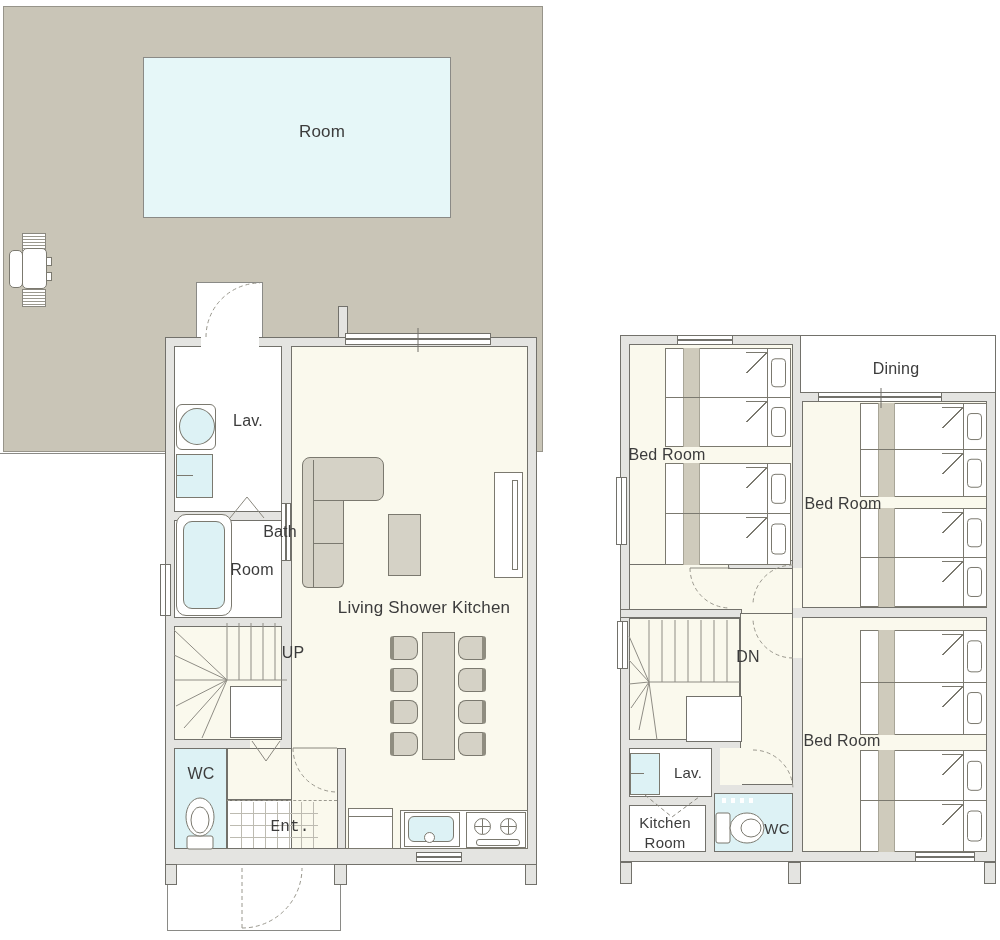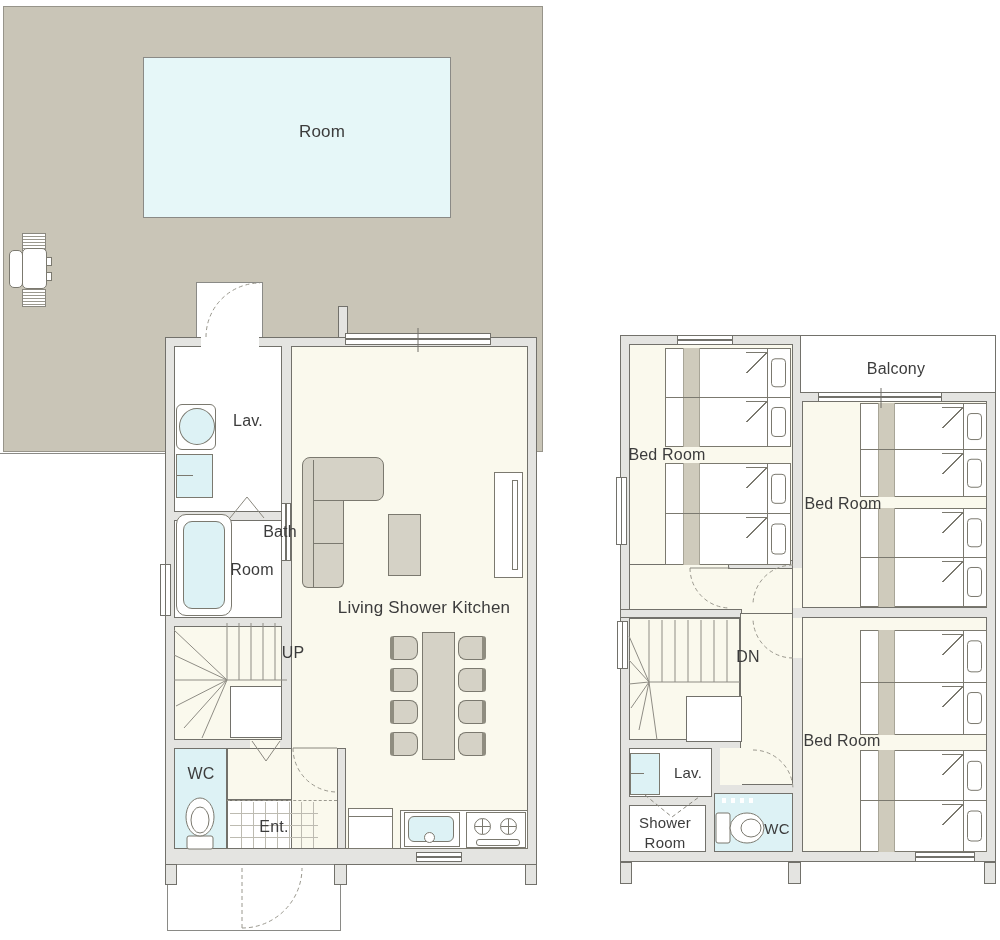--- a/index.html
+++ b/index.html
@@ -141,21 +141,21 @@
   <div class="wallp" style="left:165px;top:864px;width:12px;height:21px;"></div>
   <div class="wallp" style="left:334px;top:864px;width:13px;height:21px;"></div>
   <div class="wallp" style="left:525px;top:864px;width:12px;height:21px;"></div>
 
   <div class="lbl" style="left:248px;top:421px;">Lav.</div>
   <div class="lbl" style="left:252px;top:532px;margin-left:28px;">Bath</div>
   <div class="lbl" style="left:252px;top:570px;">Room</div>
   <div class="lbl big" style="left:424px;top:608px;">Living Shower Kitchen</div>
   <div class="lbl" style="left:293px;top:653px;">UP</div>
   <div class="lbl" style="left:201px;top:774px;">WC</div>
-  <div class="lbl" style="left:274px;top:827px;">Ent.</div>
+  <div class="lbl" style="left:290px;top:827px;font-family:Liberation Mono, monospace;">Ent.</div>
 
   <div class="base" style="left:620px;top:335px;width:376px;height:527px;"></div>
 
   <div class="room cream" style="left:629px;top:344px;width:164px;height:221px;"></div>
   <div class="room cream" style="left:629px;top:565px;width:164px;height:53px;border-top:none;"></div>
   <div class="wallp" style="left:728px;top:560px;width:65px;height:9px;"></div>
   <div class="room cream" style="left:802px;top:401px;width:185px;height:207px;"></div>
   <div class="room cream" style="left:802px;top:617px;width:185px;height:235px;"></div>
   <div class="abs" style="left:800px;top:335px;width:196px;height:58px;background:#fff;border:1px solid var(--wall_line);"></div>
   <div class="wallp" style="left:620px;top:609px;width:122px;height:9px;"></div>
@@ -264,27 +264,27 @@
   <div class="win" style="left:677px;top:335px;width:56px;height:10px;"></div>
   <div class="win" style="left:818px;top:392px;width:124px;height:10px;"></div>
   <div class="winV" style="left:616px;top:477px;width:11px;height:68px;"></div>
   <div class="winV" style="left:617px;top:621px;width:11px;height:48px;"></div>
   <div class="win" style="left:915px;top:852px;width:60px;height:10px;"></div>
 
   <div class="wallp" style="left:620px;top:862px;width:12px;height:22px;"></div>
   <div class="wallp" style="left:788px;top:862px;width:13px;height:22px;"></div>
   <div class="wallp" style="left:984px;top:862px;width:12px;height:22px;"></div>
 
-  <div class="lbl" style="left:896px;top:369px;">Balcony</div>
+  <div class="lbl" style="left:896px;top:369px;">Dining</div>
   <div class="lbl" style="left:667px;top:455px;">Bed Room</div>
   <div class="lbl" style="left:843px;top:504px;">Bed Room</div>
   <div class="lbl" style="left:842px;top:741px;">Bed Room</div>
   <div class="lbl" style="left:748px;top:657px;">DN</div>
   <div class="lbl" style="left:688px;top:772px;font-size:15px;">Lav.</div>
-  <div class="lbl" style="left:665px;top:822px;font-size:15px;">Shower</div>
+  <div class="lbl" style="left:665px;top:822px;font-size:15px;">Kitchen</div>
   <div class="lbl" style="left:665px;top:842px;font-size:15px;">Room</div>
   <div class="lbl" style="left:777px;top:828px;font-size:15px;">WC</div>
 
   <svg class="ovl" width="1000" height="940" viewBox="0 0 1000 940" fill="none" stroke="#8f8d85" stroke-width="1">
 
     <g>
       <path d="M239 623V680 M251 623V680 M263 623V680 M275 623V680 M227 623V680 M227 680H287"></path>
       <path d="M227 680 L174 630 M227 680 L174 655 M227 680 L174 680 M227 680 L176 706 M227 680 L184 728 M227 680 L202 738"></path>
     </g>
 

